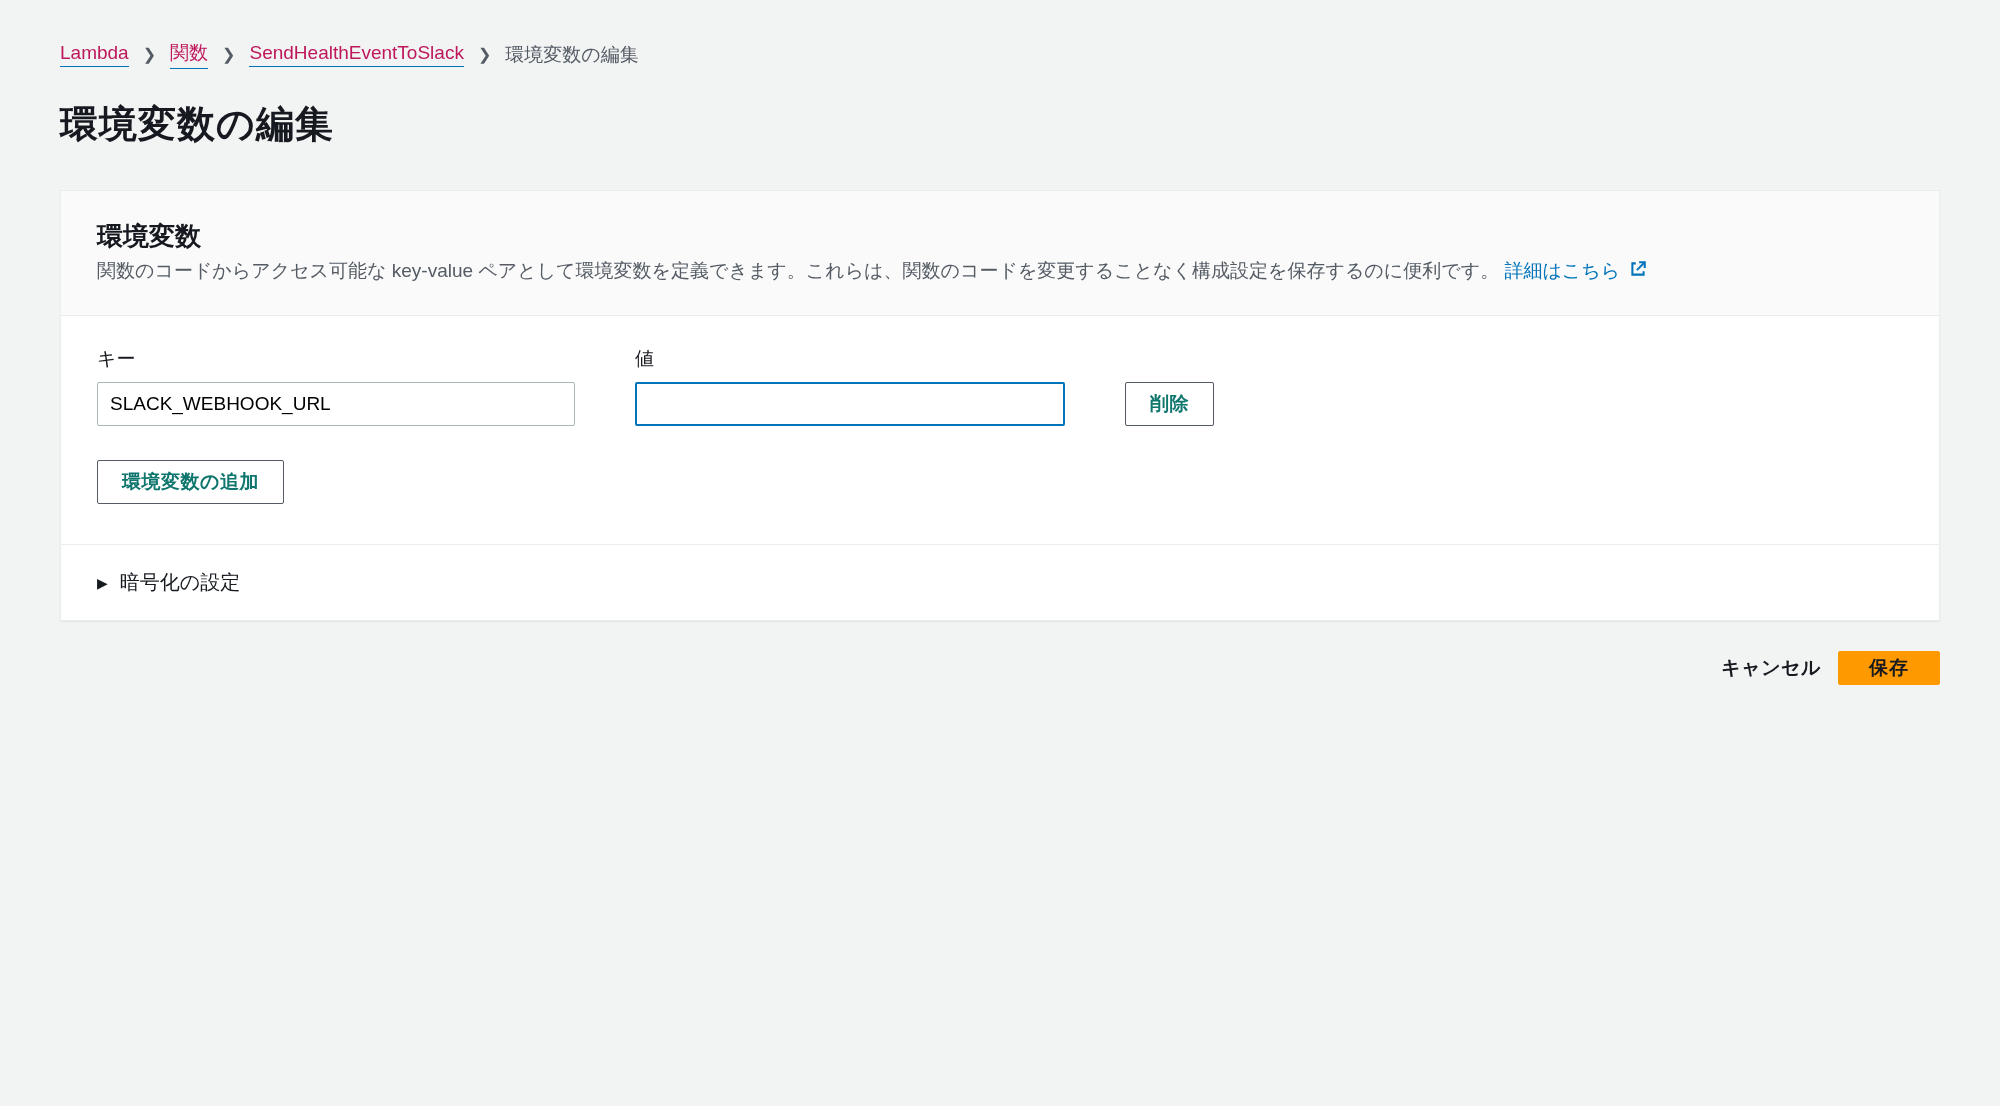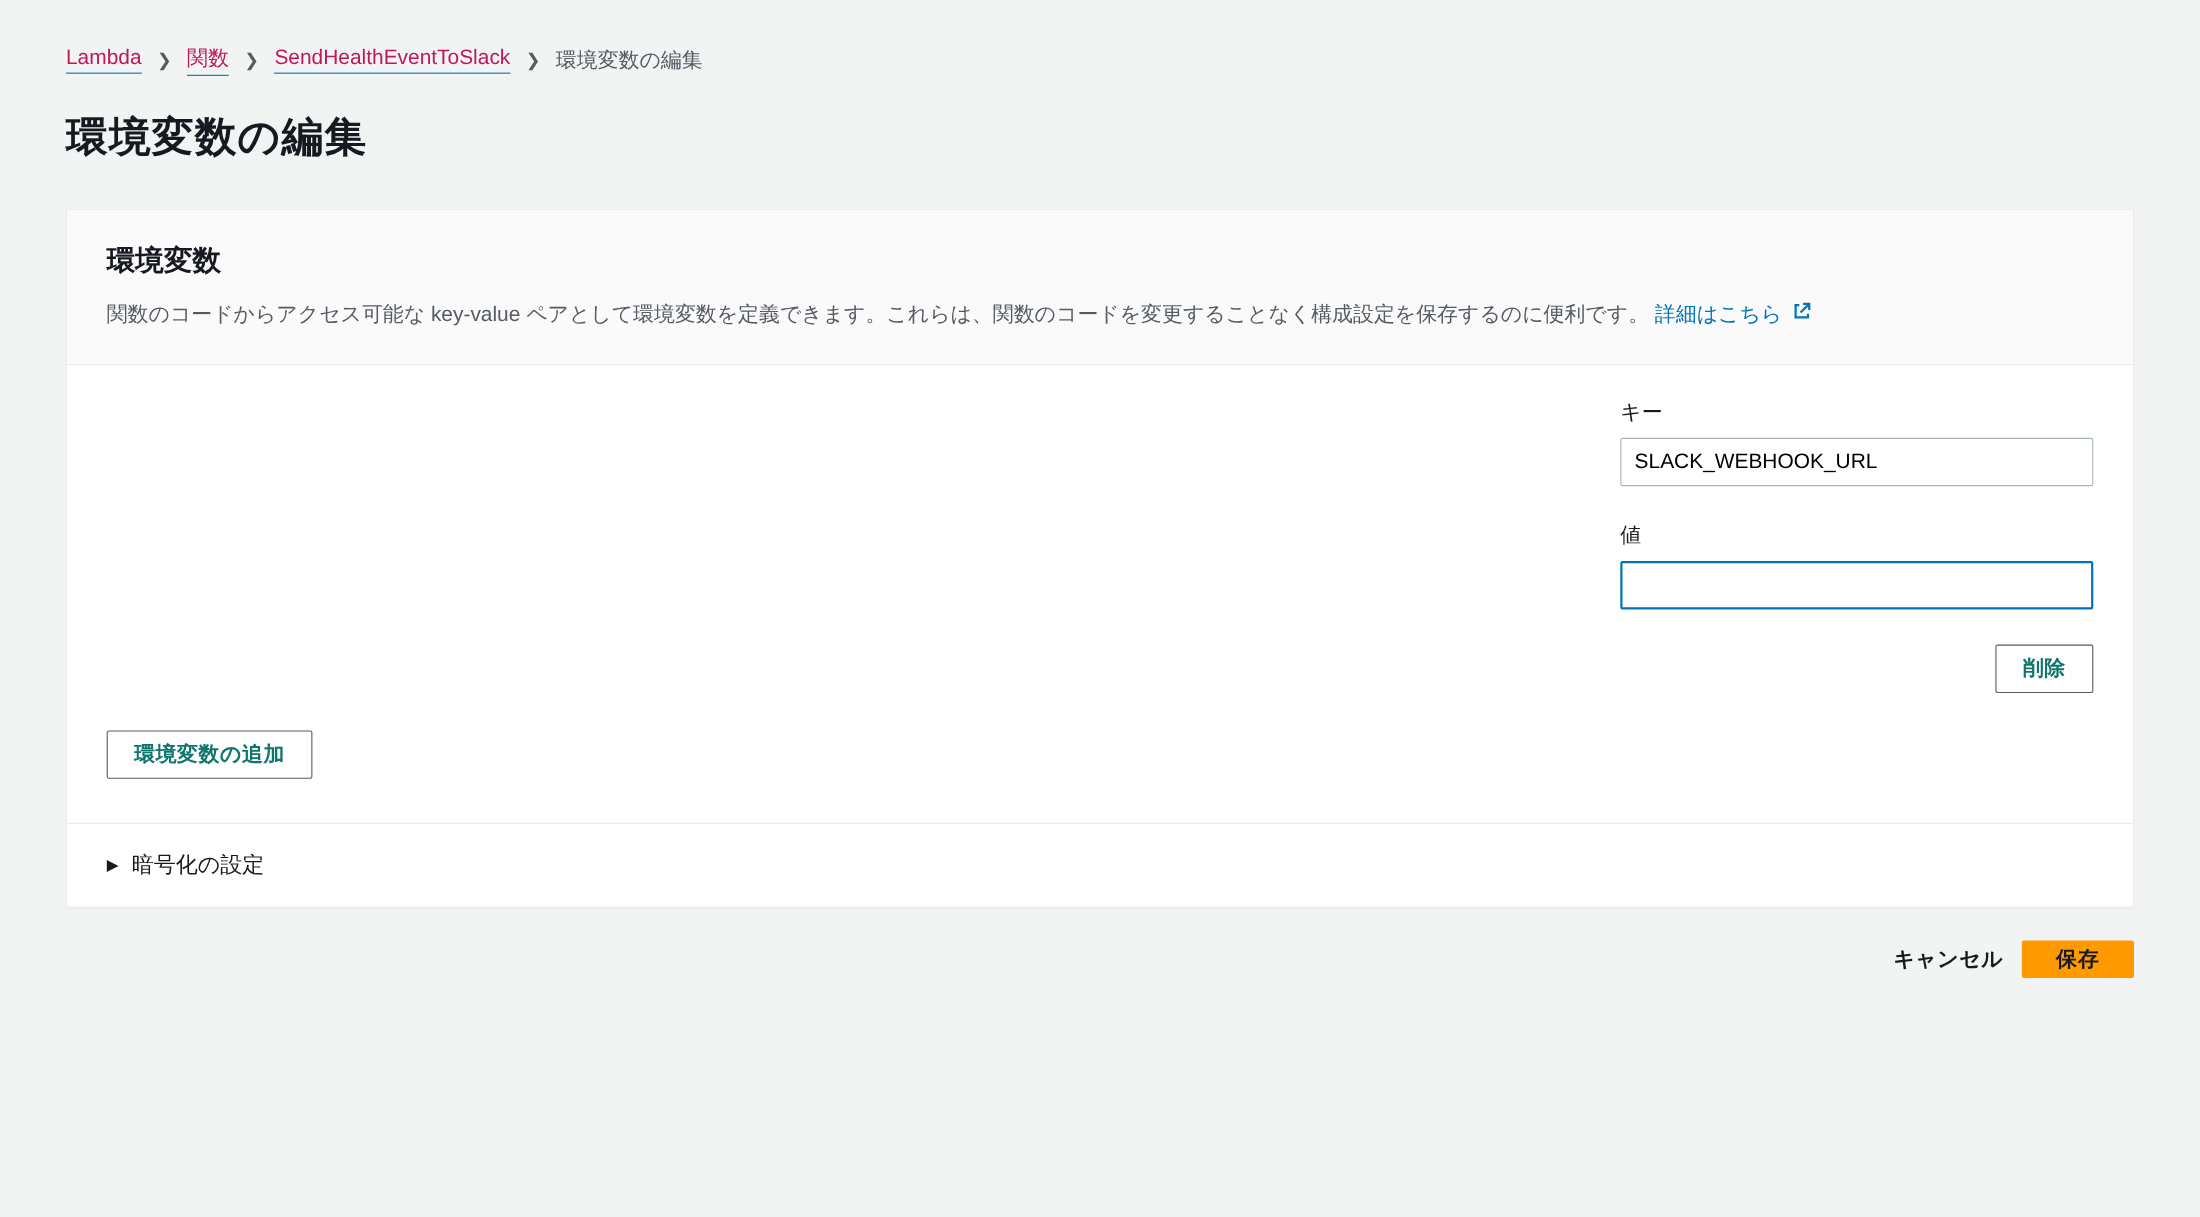--- a/index.html
+++ b/index.html
@@ -42,21 +42,21 @@
       box-shadow: 0 1px 1px rgba(0,0,0,0.05);
     }
     .panel-header {
       padding: 28px 36px 28px 36px;
       background: #fafafa;
       border-bottom: 1px solid #eaeded;
     }
     .panel-header h2 {
       font-size: 26px;
       font-weight: 700;
-      margin-bottom: 18px;
+      margin-bottom: 2px;
       font-family: Liberation Mono, monospace;
     }
     .panel-header .desc {
       font-size: 19px;
       color: #545b64;
       line-height: 1.6;
     }
     .panel-header .desc a {
       color: #0073bb;
       text-decoration: none;
@@ -65,44 +65,43 @@
       display: inline-block;
       vertical-align: middle;
       margin-left: 4px;
     }
     .panel-body {
       padding: 30px 36px 40px 36px;
       border-bottom: 1px solid #eaeded;
     }
     .row {
       display: flex;
-      gap: 32px;
+      gap: 60px;
       align-items: flex-end;
       margin-bottom: 30px;
-      flex-direction: column;
     }
     .field {
       display: flex;
       flex-direction: column;
     }
     .field label {
       font-size: 19px;
       color: #16191f;
       margin-bottom: 10px;
     }
     .field input {
       height: 44px;
       padding: 0 12px;
       font-size: 19px;
       border: 1px solid #aab7b8;
       border-radius: 2px;
       background: #fff;
     }
     .key-field { flex: 0 0 auto; }
-    .key-field input { width: 430px; }
+    .key-field input { width: 478px; }
     .value-field { flex: 0 0 auto; }
     .value-field input {
       width: 430px;
       border: 2px solid #0073bb;
       outline: none;
     }
     .btn {
       display: inline-flex;
       align-items: center;
       justify-content: center;

